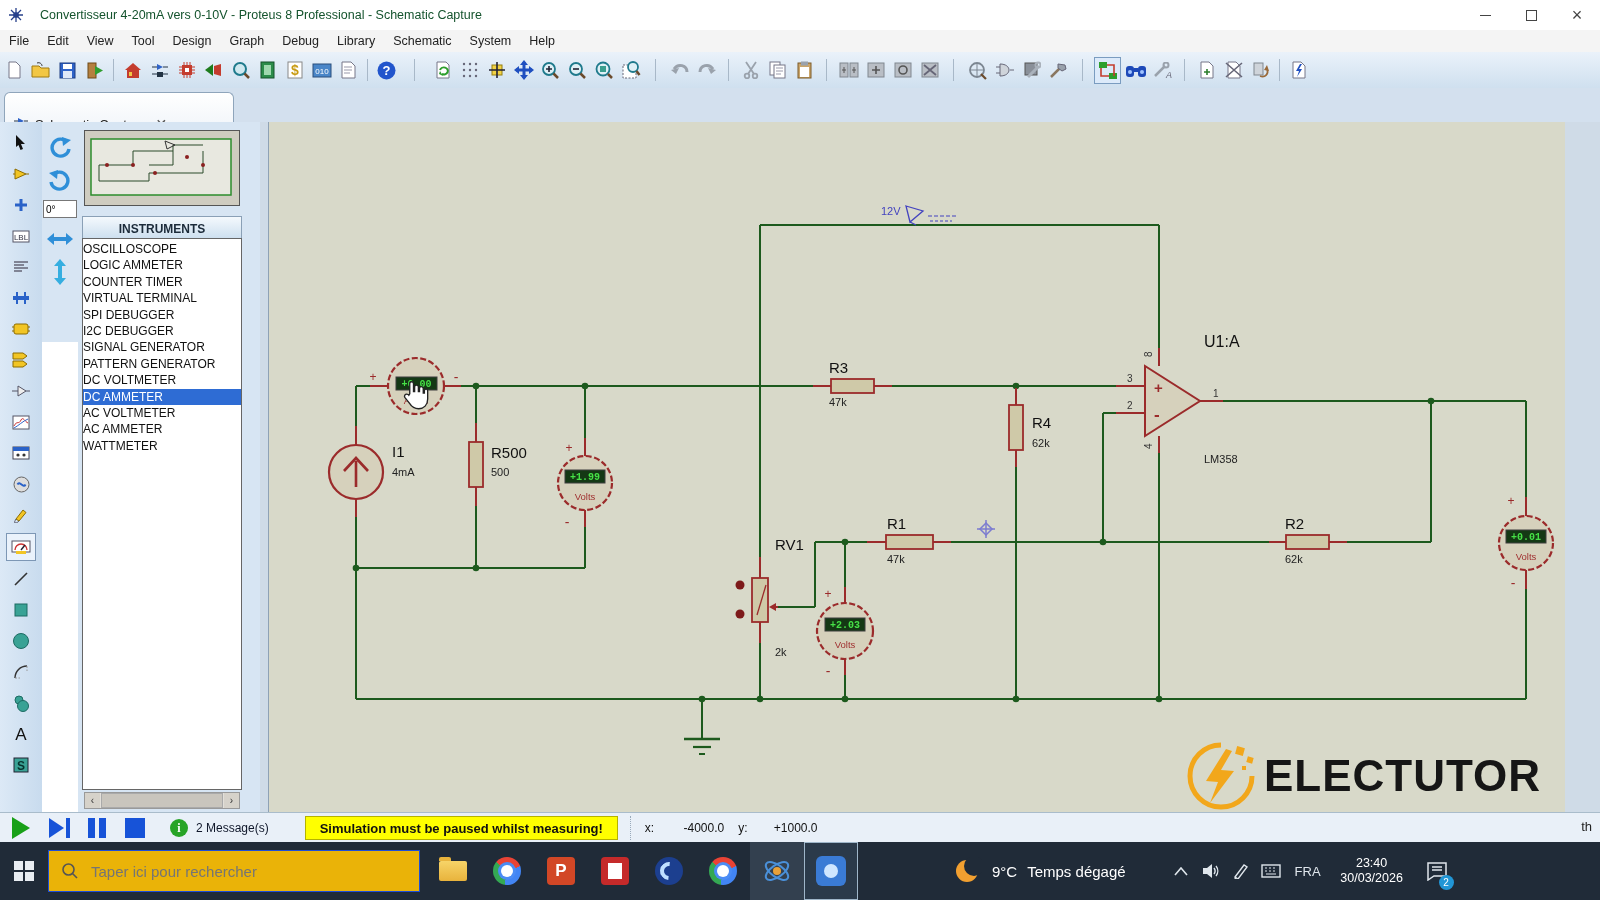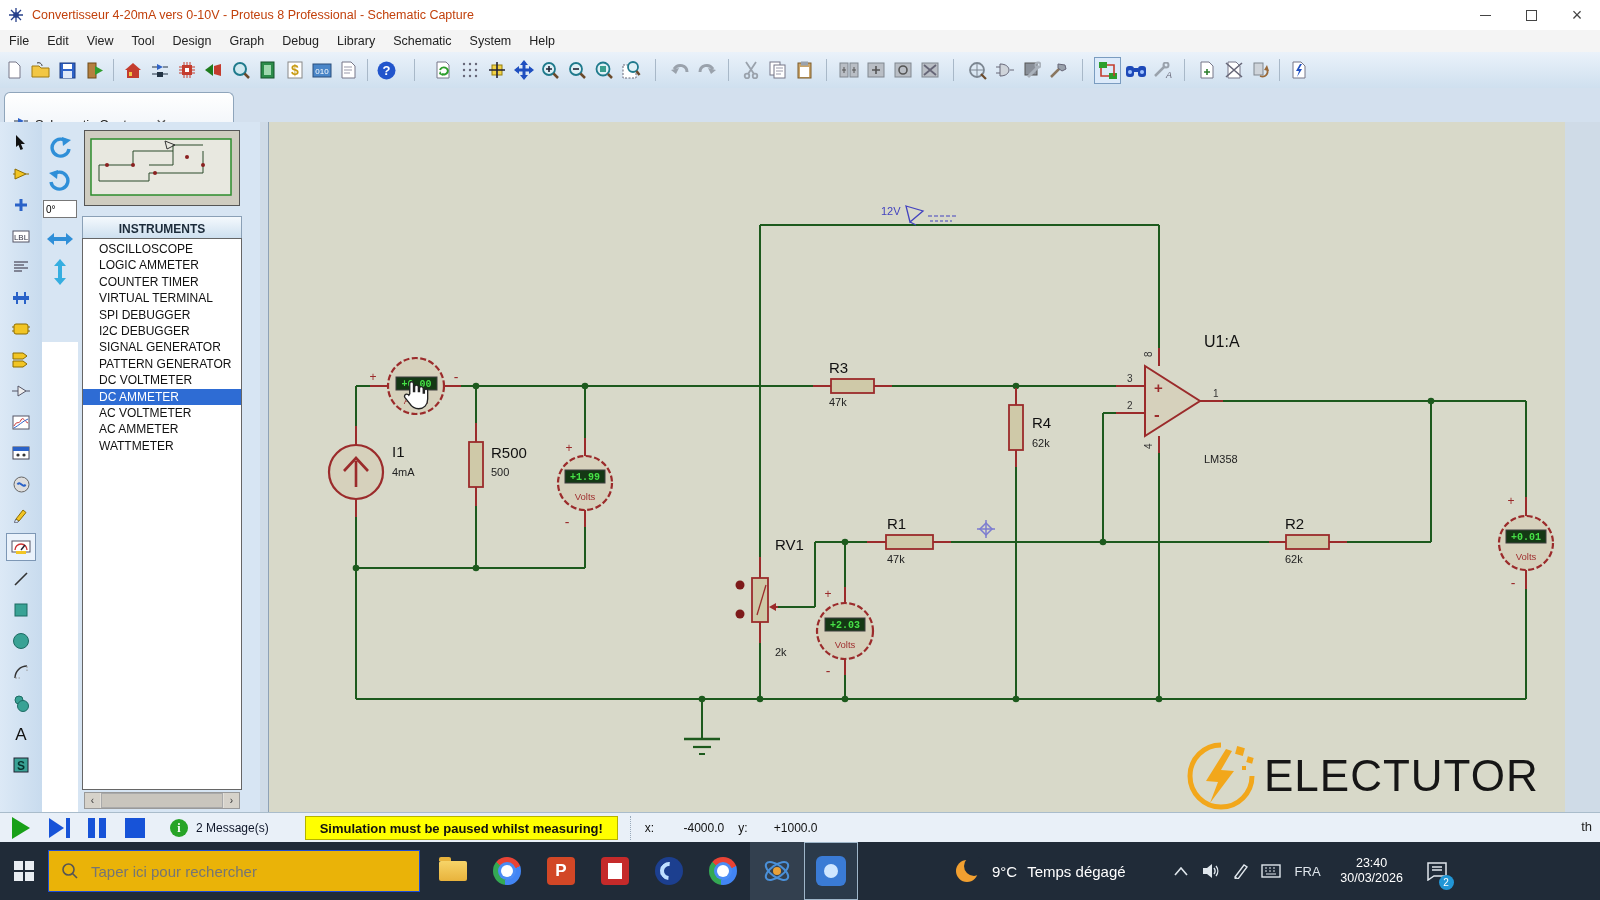--- a/index.html
+++ b/index.html
@@ -1,21 +1,21 @@
 <!DOCTYPE html>
 <html><head>
 <meta charset="utf-8">
 <style>
   html,body{margin:0;padding:0}
   body{width:1600px;height:900px;position:relative;overflow:hidden;
        font-family:"Liberation Sans",sans-serif;background:#fff;font-size:12px;color:#111}
   .abs{position:absolute}
   
   #titlebar{left:0;top:0;width:1600px;height:30px;background:#ffffff;border-bottom:1px solid #e4e4e4;display:flex;align-items:center}
-  #titlebar .title{margin-left:8px;font-size:12.5px;color:#c2410c}
+  #titlebar .title{margin-left:16px;font-size:12.5px;color:#14532d}
   .wc{width:46px;height:30px;display:flex;align-items:center;justify-content:center;color:#444}
   #win-controls{position:absolute;right:0;top:0;display:flex}
   .min-glyph{width:11px;height:0;border-top:1px solid #444}
   .res-glyph{width:9px;height:9px;border:1px solid #444}
   
   #menubar{left:0;top:30px;width:1600px;height:22px;background:#f4f4f4;display:flex;align-items:center;border-bottom:1px solid #d8d8d8}
   #menubar span{padding:0 9px;font-size:12.5px;color:#222}
   
   #toolbar{left:0;top:52px;width:1600px;height:36px;background:linear-gradient(#eaf2fa,#cfe0ef);display:flex;align-items:center;border-bottom:1px solid #aebfd0}
   .ti{width:25px;height:25px;margin:0 1px;display:flex;align-items:center;justify-content:center}
@@ -32,31 +32,31 @@
   .li{width:28px;height:26px;display:flex;align-items:center;justify-content:center;margin-bottom:5px;flex:none}
   .li.selected{border:1px solid #7d97b5;background:#eaf2fb}
   #ltools2{left:42px;top:122px;width:36px;height:220px;background:#d7e5f3;display:flex;flex-direction:column;align-items:center;padding-top:12px;box-sizing:border-box}
   #ltools2 .li{margin-bottom:7px}
   #angle-box{width:28px;height:16px;background:#fff;border:1px solid #777;font-size:10px;padding:0 2px;font-family:"Liberation Sans",sans-serif}
   
   #lpanel{left:78px;top:122px;width:182px;height:690px;background:#d7e5f3}
   #preview{position:absolute;left:6px;top:8px;width:154px;height:74px;background:#cfccc0;border:1px solid #555}
   #inst-header{position:absolute;left:4px;top:94px;width:160px;height:26px;background:linear-gradient(#f4f9fd,#c8dced);border:1px solid #8aa0b6;display:flex;align-items:center;justify-content:center;font-size:12px;color:#1c2b3a;font-weight:bold;box-sizing:border-box}
   #inst-list{position:absolute;left:4px;top:116px;width:160px;height:552px;background:#fff;border:1px solid #666;box-sizing:border-box;padding-top:2px}
-  .inst{height:16.4px;line-height:16.4px;padding-left:16px;font-size:12px;color:#111;white-space:nowrap}
+  .inst{height:16.4px;line-height:16.4px;padding-left:0;font-size:12px;color:#111;white-space:nowrap}
   .inst.sel{background:#2e6cd4;color:#fff}
   #hscroll{position:absolute;left:6px;top:670px;width:156px;height:17px;background:#e3e0da;border:1px solid #999;display:flex;align-items:center;justify-content:space-between;box-sizing:border-box}
   #hscroll .arr{width:15px;height:15px;background:#d6d2ca;color:#333;display:flex;align-items:center;justify-content:center;font-size:10px}
   #hscroll .thumb{flex:1;height:13px;background:#c9c5bd;margin:0 1px;border:1px solid #aaa}
   
   #gap-strip{left:260px;top:122px;width:8px;height:690px;background:#cfdbe7}
   #canvas{left:268px;top:122px;width:1297px;height:690px;background:#d8d9c9;border-left:1px solid #8fa2b5;box-sizing:border-box}
   #right-strip{left:1565px;top:122px;width:35px;height:690px;background:#cfdbe7}
   #logo{position:absolute;left:917px;top:616px;width:400px;height:76px;display:flex;align-items:center}
-  #logo .word{font-size:44px;font-weight:normal;color:#161616;letter-spacing:1px;margin-left:8px;font-family:"Liberation Sans",sans-serif}
+  #logo .word{font-size:44px;font-weight:bold;color:#161616;letter-spacing:1px;margin-left:8px;font-family:"Liberation Sans",sans-serif}
   
   #statusbar{left:0;top:812px;width:1600px;height:30px;background:#e9f0f8;border-top:1px solid #a9bccb;display:flex;align-items:center}
   .simbtn{width:34px;height:24px;display:flex;align-items:center;justify-content:center;margin-left:4px}
   .play-tri{width:0;height:0;border-left:18px solid #18a018;border-top:11px solid transparent;border-bottom:11px solid transparent}
   .step-tri{width:0;height:0;border-left:15px solid #1753d8;border-top:10px solid transparent;border-bottom:10px solid transparent}
   .step-bar{width:4px;height:20px;background:#1753d8;margin-left:2px}
   .pause-bar{width:7px;height:20px;background:#1753d8;margin:0 2px}
   .stop-sq{width:20px;height:20px;background:#1753d8}
   #info-circle{width:18px;height:18px;border-radius:50%;background:#27a427;color:#fff;font-weight:bold;font-size:12px;display:flex;align-items:center;justify-content:center;margin-left:18px;font-family:"Liberation Serif",serif}
   #msg-count{margin-left:8px;font-size:12px;color:#0f172a}

